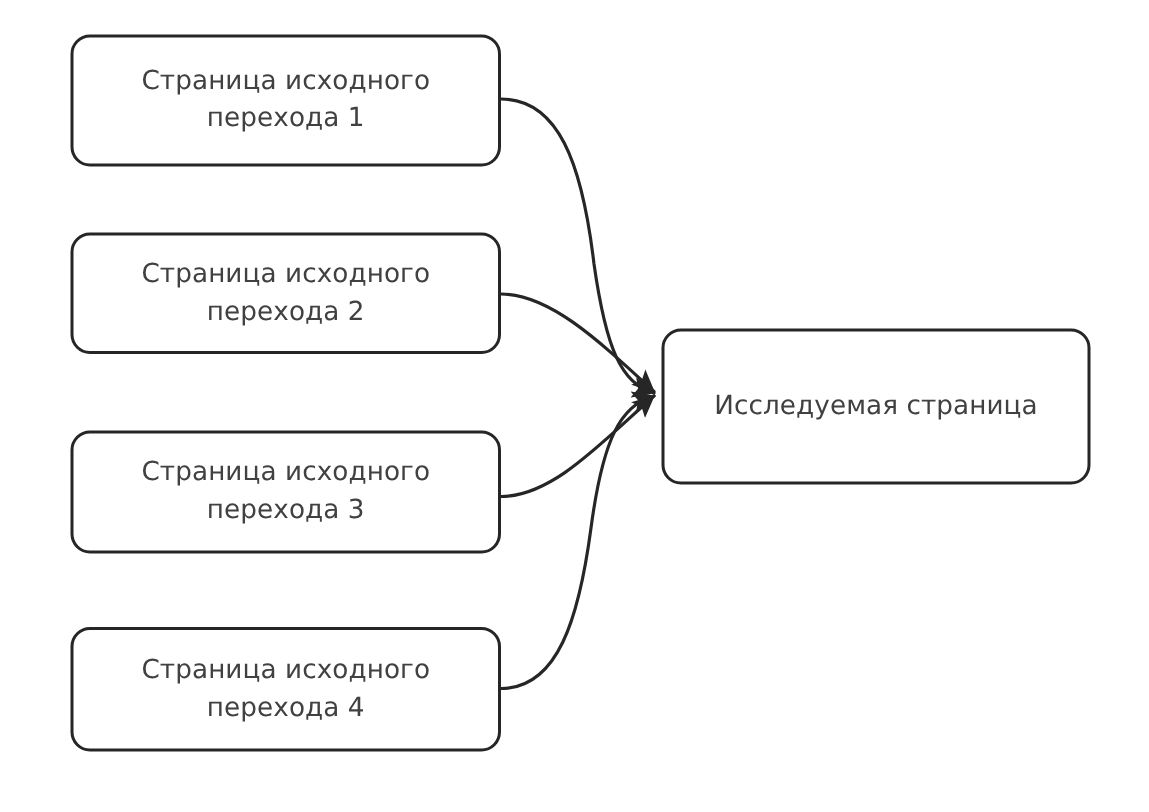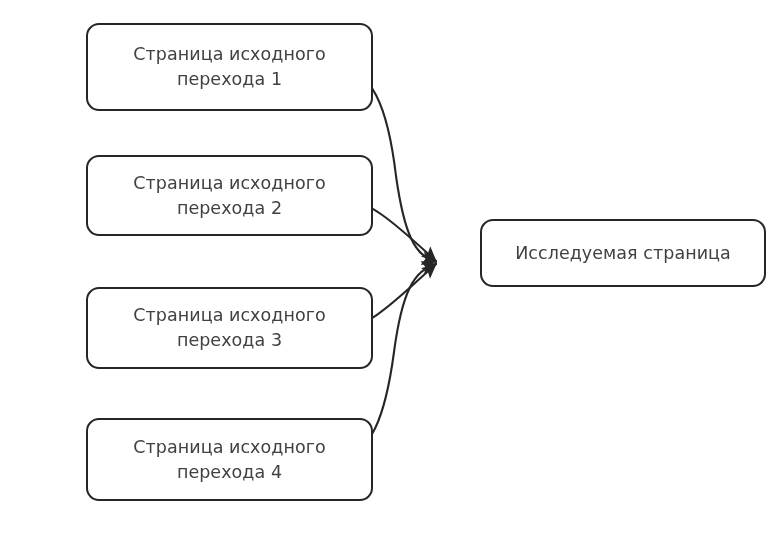--- a/index.html
+++ b/index.html
@@ -25,37 +25,36 @@
   .node-box {
     position: absolute;
     box-sizing: border-box;
     border: 2px solid #262626;
     border-radius: 13px;
     background: #ffffff;
     display: flex;
     align-items: center;
     justify-content: center;
     text-align: center;
-    margin-left: 39px;
   }
   .node-label {
     color: #414141;
     font-size: 17.5px;
     line-height: 1.42;
     letter-spacing: 0.05px;
     white-space: pre-line;
     padding: 0 10px;
   }
   
   #node-source-1 { left: 47px; top: 23px;  width: 287px; height: 88px; }
   #node-source-2 { left: 47px; top: 155px; width: 287px; height: 81px; }
   #node-source-3 { left: 47px; top: 287px; width: 287px; height: 82px; }
   #node-source-4 { left: 47px; top: 418px; width: 287px; height: 83px; }
   
-  #node-target  { left: 441px; top: 219px; width: 286px; height: 68px; }
+  #node-target  { left: 441px; top: 219px; width: 286px; height: 104px; }
   #node-target .node-label { font-size: 17.5px; }
 </style>
 </head>
 <body>
 
 <svg id="canvas" viewBox="0 0 766 541" xmlns="http://www.w3.org/2000/svg">
   <defs>
     <marker id="arrow-head" viewBox="0 0 10 10" refX="9.4" refY="5" markerWidth="7.2" markerHeight="7.2" orient="auto-start-reverse">
       <path d="M 0 0.4 L 10 5 L 0 9.6 L 2.1 5 Z" fill="#262626"></path>
     </marker>

